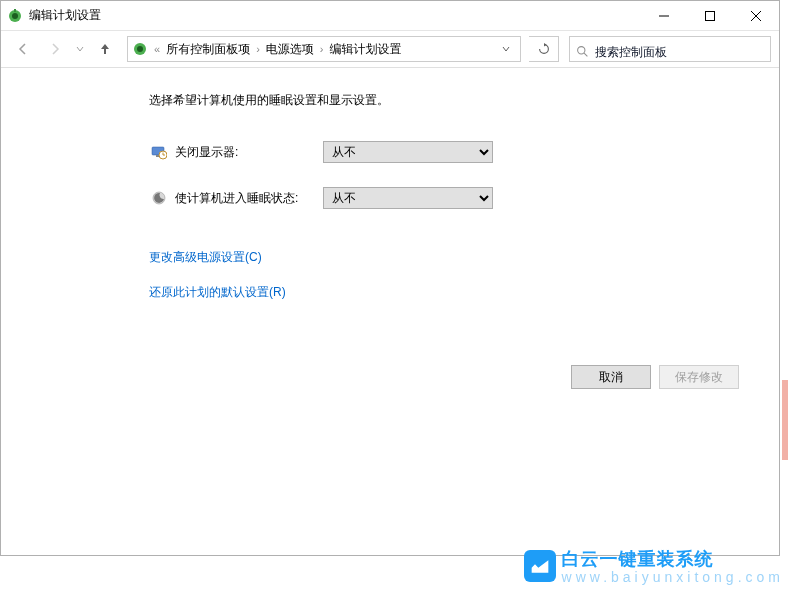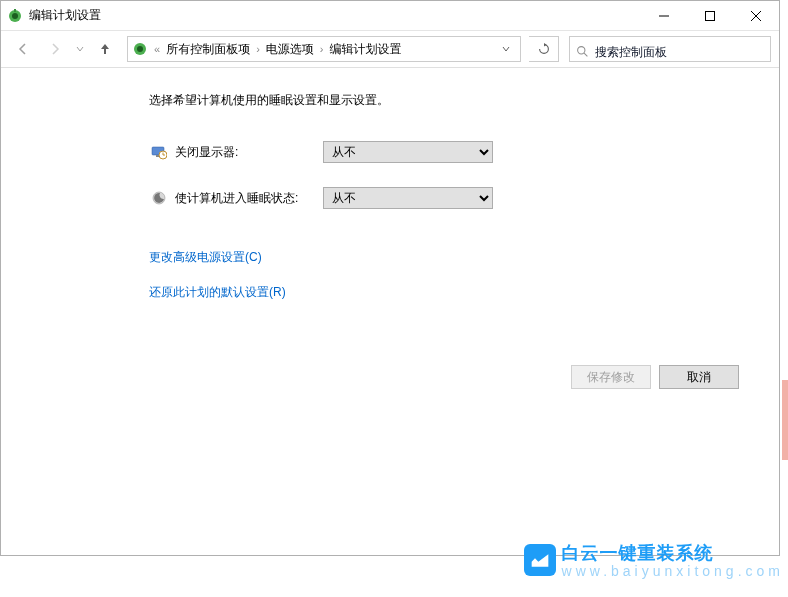--- a/index.html
+++ b/index.html
@@ -161,21 +161,21 @@
   }
   .btn:disabled {
     color: #a0a0a0;
     background: #f0f0f0;
     border-color: #d0d0d0;
     cursor: default;
   }
   
   .watermark {
     position: absolute;
-    right: 4px; bottom: 18px;
+    right: 4px; bottom: 12px;
     display: flex; align-items: center;
     gap: 6px;
     pointer-events: none;
   }
   .watermark .wm-icon {
     width: 32px; height: 32px;
     background: #1e9df7;
     border-radius: 6px;
     display:flex;align-items:center;justify-content:center;
   }
@@ -315,22 +315,22 @@
       </select>
     </div>
 
     <div class="links">
       <div><a class="link">更改高级电源设置(C)</a></div>
       <div><a class="link">还原此计划的默认设置(R)</a></div>
     </div>
   </div>
 
   <div class="btnbar">
+    <button class="btn">取消</button>
     <button class="btn" disabled="">保存修改</button>
-    <button class="btn">取消</button>
   </div>
 
 </div>
 
 <div class="side-strip"></div>
 
 <div class="watermark">
   <div class="wm-icon">
     <svg width="20" height="20" viewBox="0 0 24 24">
         <path d="M22 5 L10 14 L6 10 L2 14 L2 20 L22 20 Z" fill="#fff"></path>

